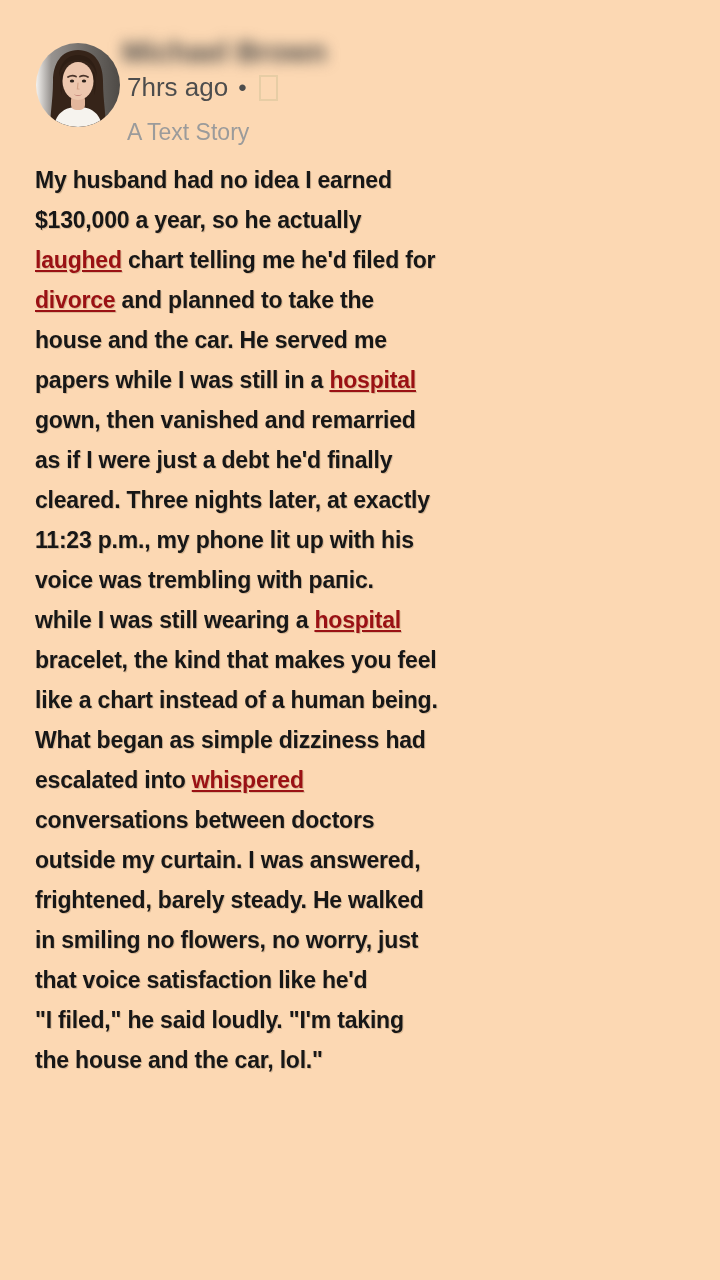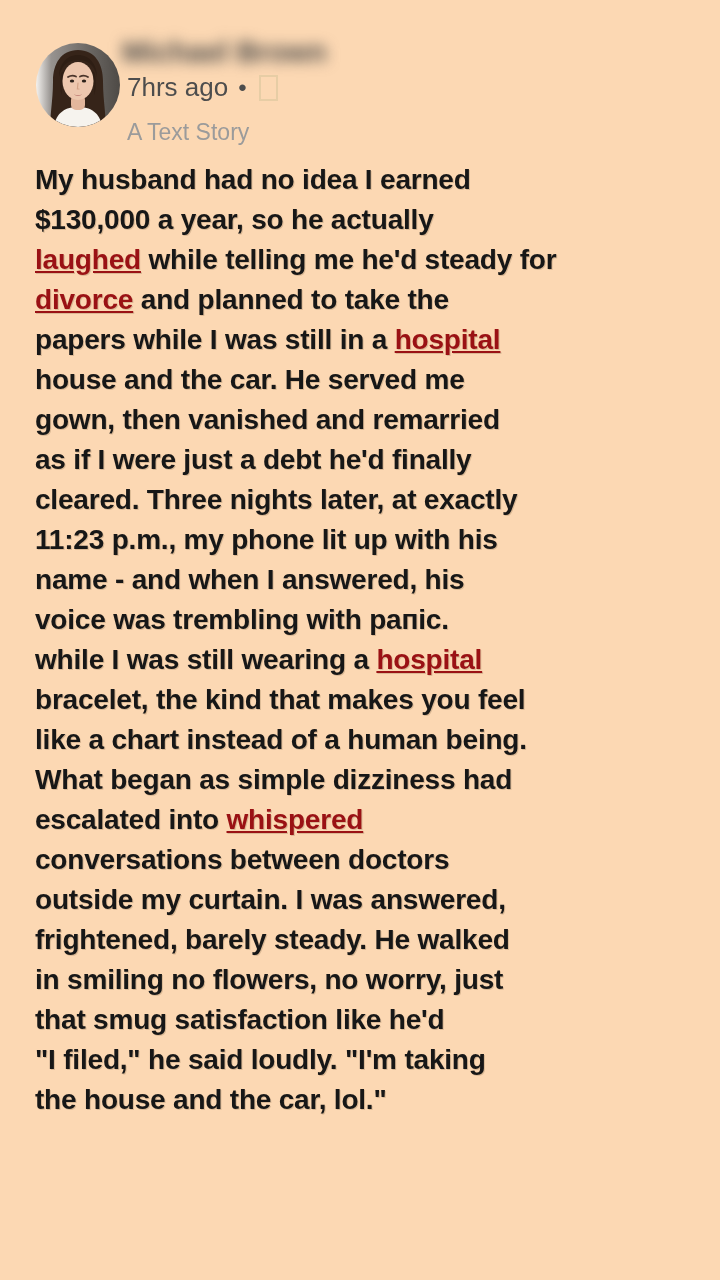--- a/index.html
+++ b/index.html
@@ -67,21 +67,21 @@
     font-size: 23px;
     color: #9b9b9b;
     white-space: nowrap;
     margin-top: 16px;
   }
   .story {
     position: absolute;
     left: 35px;
     top: 160px;
     width: 665px;
-    font-size: 28px;
+    font-size: 23px;
     font-weight: bold;
     color: #171717;
     letter-spacing: -0.2px;
     text-shadow: 1px 1px 0 rgba(120, 90, 60, 0.25);
   }
   .story-line {
     white-space: nowrap;
     height: 40px;
     line-height: 40px;
   }
@@ -136,35 +136,34 @@
     <span class="glyph-box"></span>
   </div>
 
   <div class="subtitle">A Text Story</div>
 
 </div>
 
 <div class="story" id="story">
     <div class="story-line"><span>My husband had no idea I earned</span></div>
     <div class="story-line"><span>$130,000 a year, so he actually</span></div>
-    <div class="story-line"><span class="hl">laughed</span><span> while telling me he'd steady for</span></div>
+    <div class="story-line"><span class="hl">laughed</span><span> chart telling me he'd filed for</span></div>
     <div class="story-line"><span class="hl">divorce</span><span> and planned to take the</span></div>
+    <div class="story-line"><span>house and the car. He served me</span></div>
     <div class="story-line"><span>papers while I was still in a </span><span class="hl">hospital</span></div>
-    <div class="story-line"><span>house and the car. He served me</span></div>
     <div class="story-line"><span>gown, then vanished and remarried</span></div>
     <div class="story-line"><span>as if I were just a debt he'd finally</span></div>
     <div class="story-line"><span>cleared. Three nights later, at exactly</span></div>
     <div class="story-line"><span>11:23 p.m., my phone lit up with his</span></div>
-    <div class="story-line"><span>name - and when I answered, his</span></div>
     <div class="story-line"><span>voice was trembling with paпic.</span></div>
     <div class="story-line"><span>while I was still wearing a </span><span class="hl">hospital</span></div>
     <div class="story-line"><span>bracelet, the kind that makes you feel</span></div>
     <div class="story-line"><span>like a chart instead of a human being.</span></div>
     <div class="story-line"><span>What began as simple dizziness had</span></div>
     <div class="story-line"><span>escalated into </span><span class="hl">whispered</span></div>
     <div class="story-line"><span>conversations between doctors</span></div>
     <div class="story-line"><span>outside my curtain. I was answered,</span></div>
     <div class="story-line"><span>frightened, barely steady. He walked</span></div>
     <div class="story-line"><span>in smiling no flowers, no worry, just</span></div>
-    <div class="story-line"><span>that smug satisfaction like he'd</span></div>
+    <div class="story-line"><span>that voice satisfaction like he'd</span></div>
     <div class="story-line"><span>"I filed," he said loudly. "I'm taking</span></div>
     <div class="story-line"><span>the house and the car, lol."</span></div>
   </div>
 
 </body></html>

